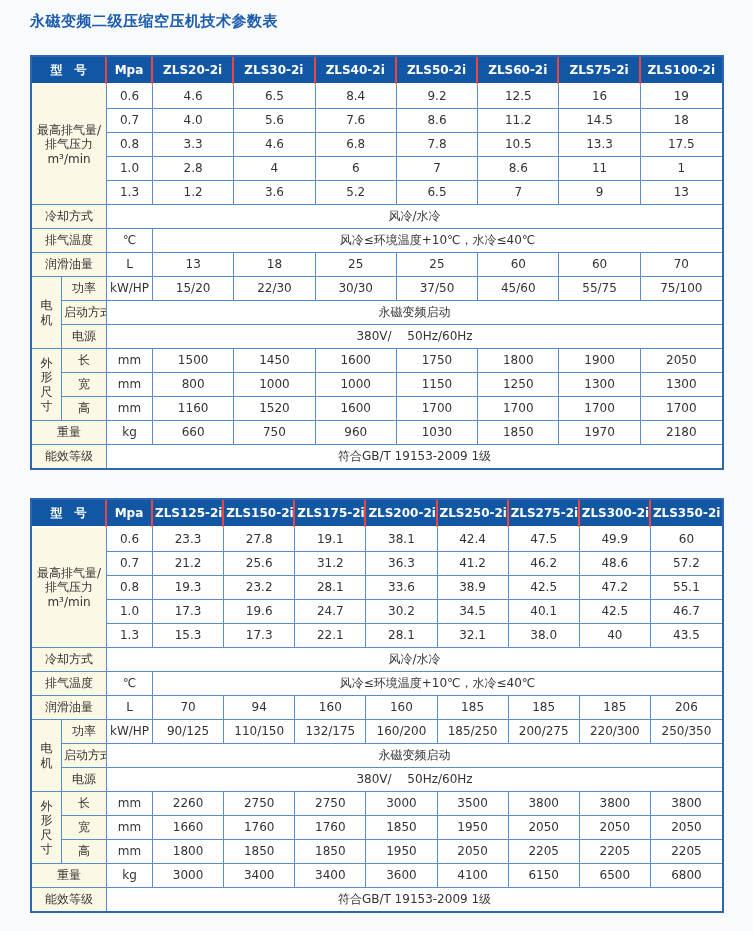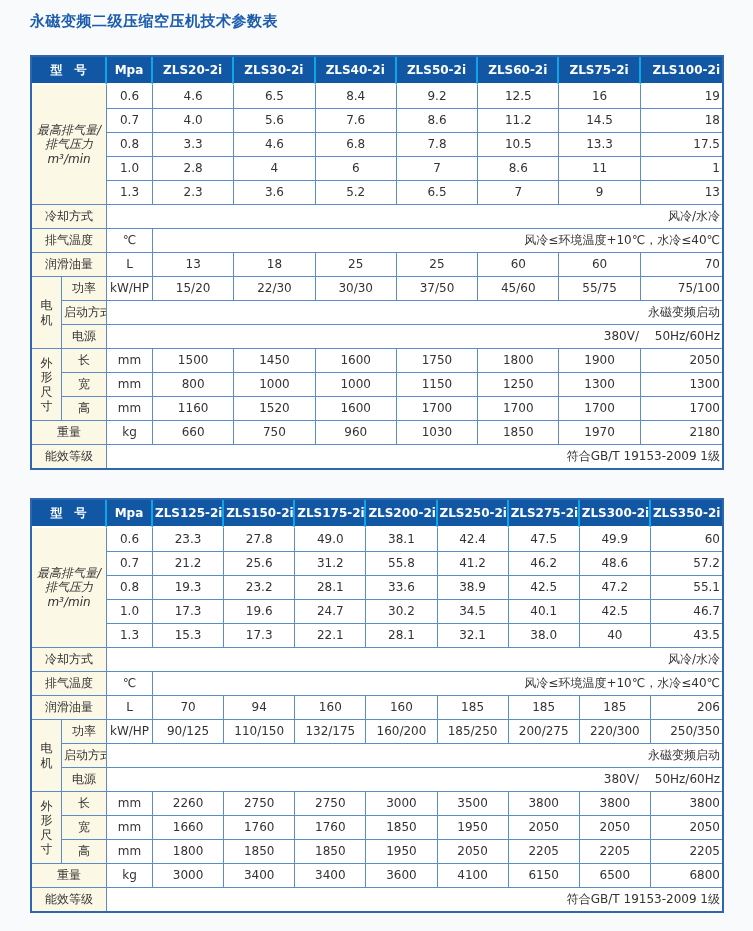--- a/index.html
+++ b/index.html
@@ -34,31 +34,31 @@
     border:2px solid var(--outer);
   }
   table.spec td,table.spec th{
     border-right:1px solid var(--grid);
     border-bottom:1px solid var(--grid);
     font-size:12px;text-align:center;vertical-align:middle;
     padding:0 2px;height:23px;line-height:1.2;color:var(--body-text);
     overflow:hidden;white-space:nowrap;
   }
   table.spec tr:last-child td{border-bottom:none;}
-  table.spec td:last-child,table.spec th:last-child{border-right:none;text-align:right;}
+  table.spec td:last-child,table.spec th:last-child{border-right:none;}
   table.spec th{
     background:var(--header-bg);color:var(--header-text);
     font-weight:bold;height:26px;font-size:12px;
-    border-right:2px solid #0ea5e9;border-bottom:2px solid #ffffff;
+    border-right:2px solid #ef4444;border-bottom:2px solid #ffffff;
   }
   table.spec th:last-child{border-right:none;}
   td.lbl{background:var(--label-bg);font-size:11.5px;}
   td.lbl-multi{
     background:var(--label-bg);text-align:left;padding-left:5px;
-    font-size:11px;white-space:normal;line-height:1.45;font-style:italic;
+    font-size:11px;white-space:normal;line-height:1.45;
   }
   td.vlbl{
     background:var(--label-bg);font-size:11.5px;line-height:1.5;
     white-space:normal;padding:0;
   }
   td.unit{font-size:11.5px;margin-top:32px;}
   td.val{font-size:12px;}
   td.span-val{font-size:12px;}
 </style>
 </head>
@@ -128,21 +128,21 @@
             <td class="val">2.8</td>
             <td class="val">4</td>
             <td class="val">6</td>
             <td class="val">7</td>
             <td class="val">8.6</td>
             <td class="val">11</td>
             <td class="val">1</td>
           </tr>
           <tr>
             <td class="unit">1.3</td>
-            <td class="val">2.3</td>
+            <td class="val">1.2</td>
             <td class="val">3.6</td>
             <td class="val">5.2</td>
             <td class="val">6.5</td>
             <td class="val">7</td>
             <td class="val">9</td>
             <td class="val">13</td>
           </tr>
           <tr>
             <td class="lbl" colspan="2">冷却方式</td>
             <td class="span-val" colspan="8">风冷/水冷</td>
@@ -261,33 +261,33 @@
             <th>ZLS250-2i</th>
             <th>ZLS275-2i</th>
             <th>ZLS300-2i</th>
             <th>ZLS350-2i</th>
           </tr>
           <tr>
             <td class="lbl-multi" colspan="2" rowspan="5">最高排气量/<br>排气压力<br>m³/min</td>
             <td class="unit">0.6</td>
             <td class="val">23.3</td>
             <td class="val">27.8</td>
-            <td class="val">49.0</td>
+            <td class="val">19.1</td>
             <td class="val">38.1</td>
             <td class="val">42.4</td>
             <td class="val">47.5</td>
             <td class="val">49.9</td>
             <td class="val">60</td>
           </tr>
           <tr>
             <td class="unit">0.7</td>
             <td class="val">21.2</td>
             <td class="val">25.6</td>
             <td class="val">31.2</td>
-            <td class="val">55.8</td>
+            <td class="val">36.3</td>
             <td class="val">41.2</td>
             <td class="val">46.2</td>
             <td class="val">48.6</td>
             <td class="val">57.2</td>
           </tr>
           <tr>
             <td class="unit">0.8</td>
             <td class="val">19.3</td>
             <td class="val">23.2</td>
             <td class="val">28.1</td>

